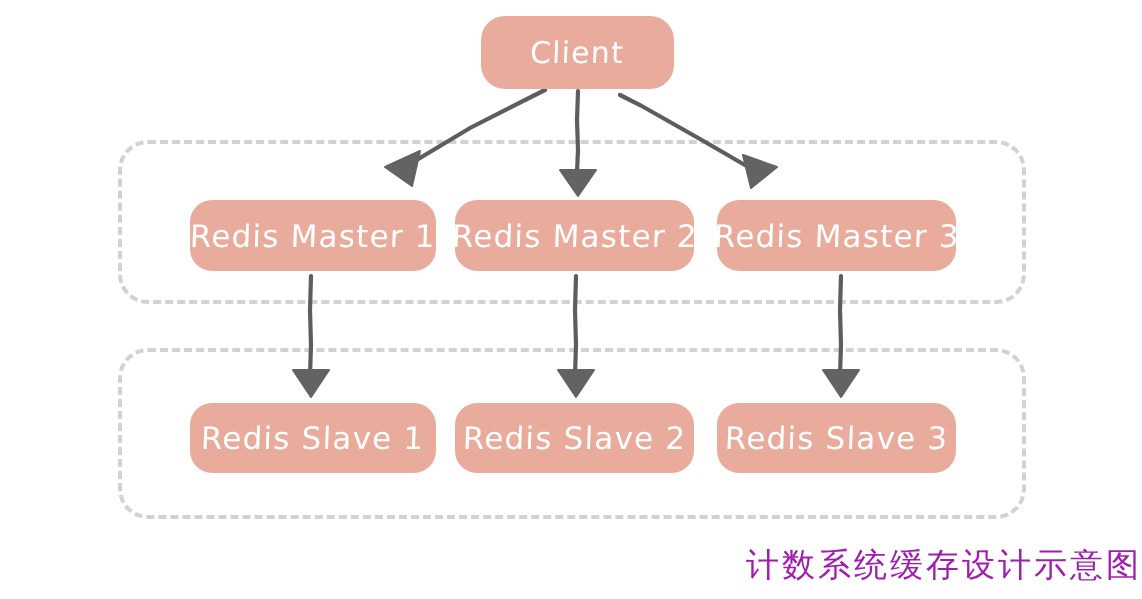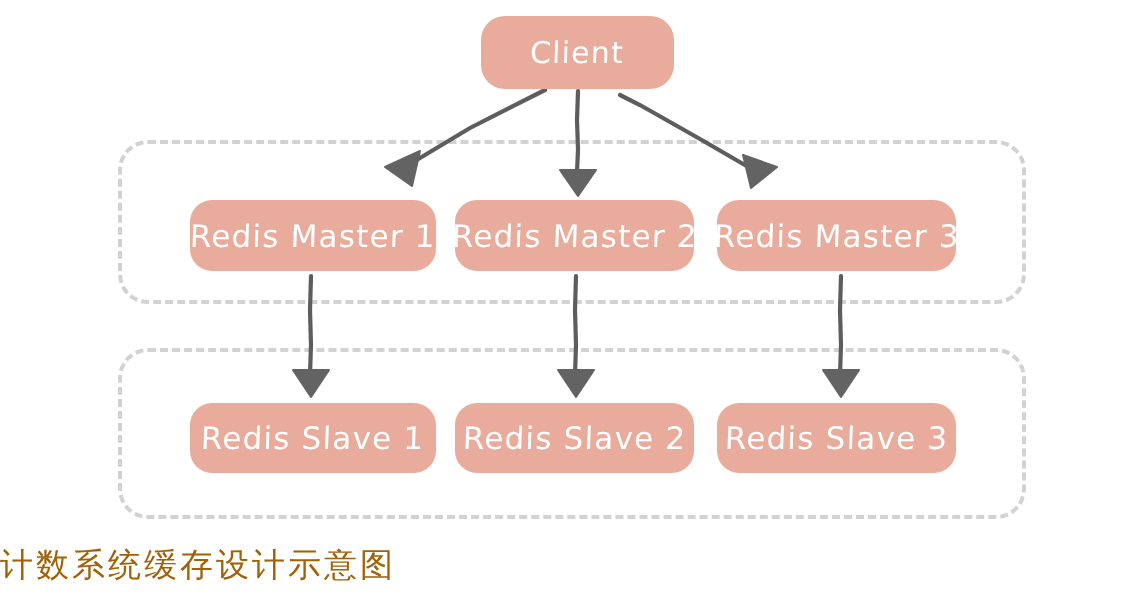--- a/index.html
+++ b/index.html
@@ -85,22 +85,22 @@
     top: 0;
     width: 1142px;
     height: 599px;
     pointer-events: none;
   }
   #caption {
     position: absolute;
     left: 0;
     top: 543px;
     width: 1142px;
-    text-align: left;
-    color: #a16207;
+    text-align: right;
+    color: #a21caf;
     font-size: 33px;
     letter-spacing: 3px;
     font-family: "DejaVu Sans", sans-serif;
   }
 </style>
 </head>
 <body>
 
 <div id="canvas">
 

